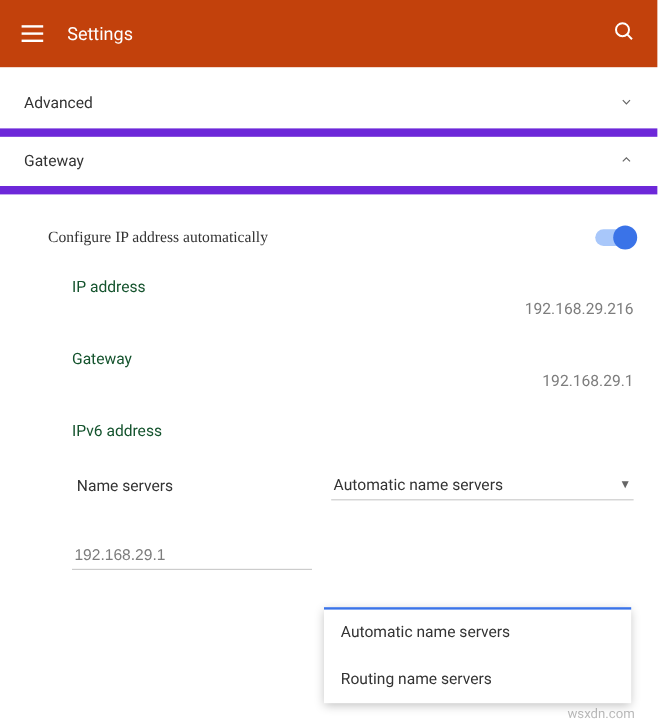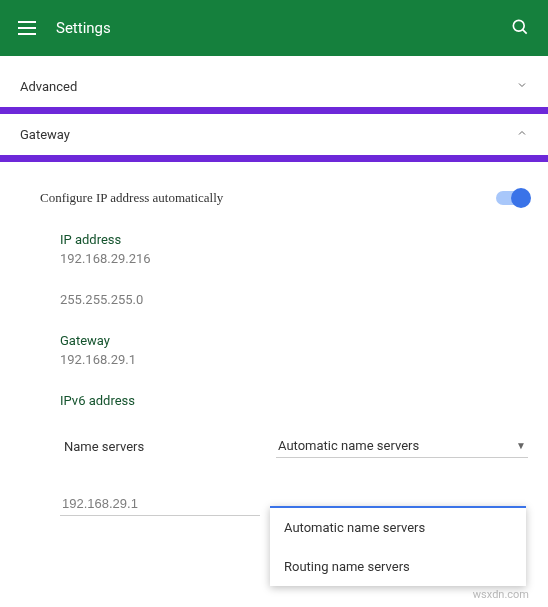--- a/index.html
+++ b/index.html
@@ -8,21 +8,21 @@
       font-size: 13px;
       color: #333;
       width: 548px;
       height: 607px;
       background: #fff;
       overflow: hidden;
       position: relative;
     }
     .topbar {
       height: 56px;
-      background: #15803d;
+      background: #c2410c;
       display: flex;
       align-items: center;
       padding: 0 18px;
       color: #fff;
     }
     .hamburger {
       width: 20px;
       height: 20px;
       display: flex;
       flex-direction: column;
@@ -88,20 +88,21 @@
       margin-bottom: 26px;
     }
     .field .flabel {
       font-size: 13px;
       color: #14532d;
       margin-bottom: 4px;
     }
     .field .fvalue {
       font-size: 13px;
       color: #7d7d7d;
+      text-align: right;
     }
     .nameservers-row {
       display: flex;
       align-items: center;
       padding-left: 20px;
       position: relative;
     }
     .nameservers-row .label { font-size: 13px; color: #333; margin-left: 24px; }
     .select {
       margin-left: auto;
@@ -197,21 +198,20 @@
       <div class="knob"></div>
     </div>
   </div>
 
   <div class="field">
     <div class="flabel">IP address</div>
     <div class="fvalue">192.168.29.216</div>
   </div>
 
   <div class="field">
-    <div class="fvalue">255.255.255.0</div>
   </div>
 
   <div class="field">
     <div class="flabel">Gateway</div>
     <div class="fvalue">192.168.29.1</div>
   </div>
 
   <div class="field">
     <div class="flabel">IPv6 address</div>
     <div class="fvalue"></div>

